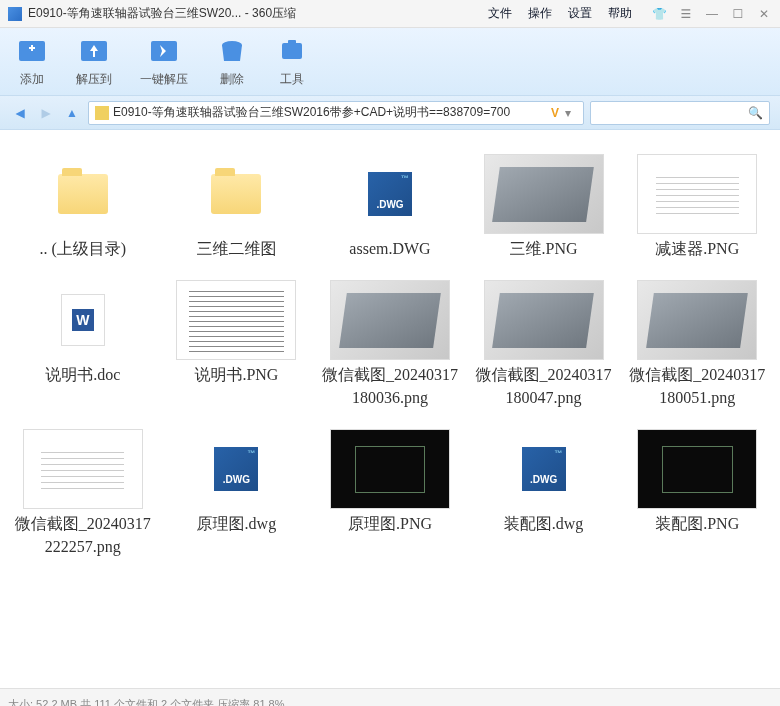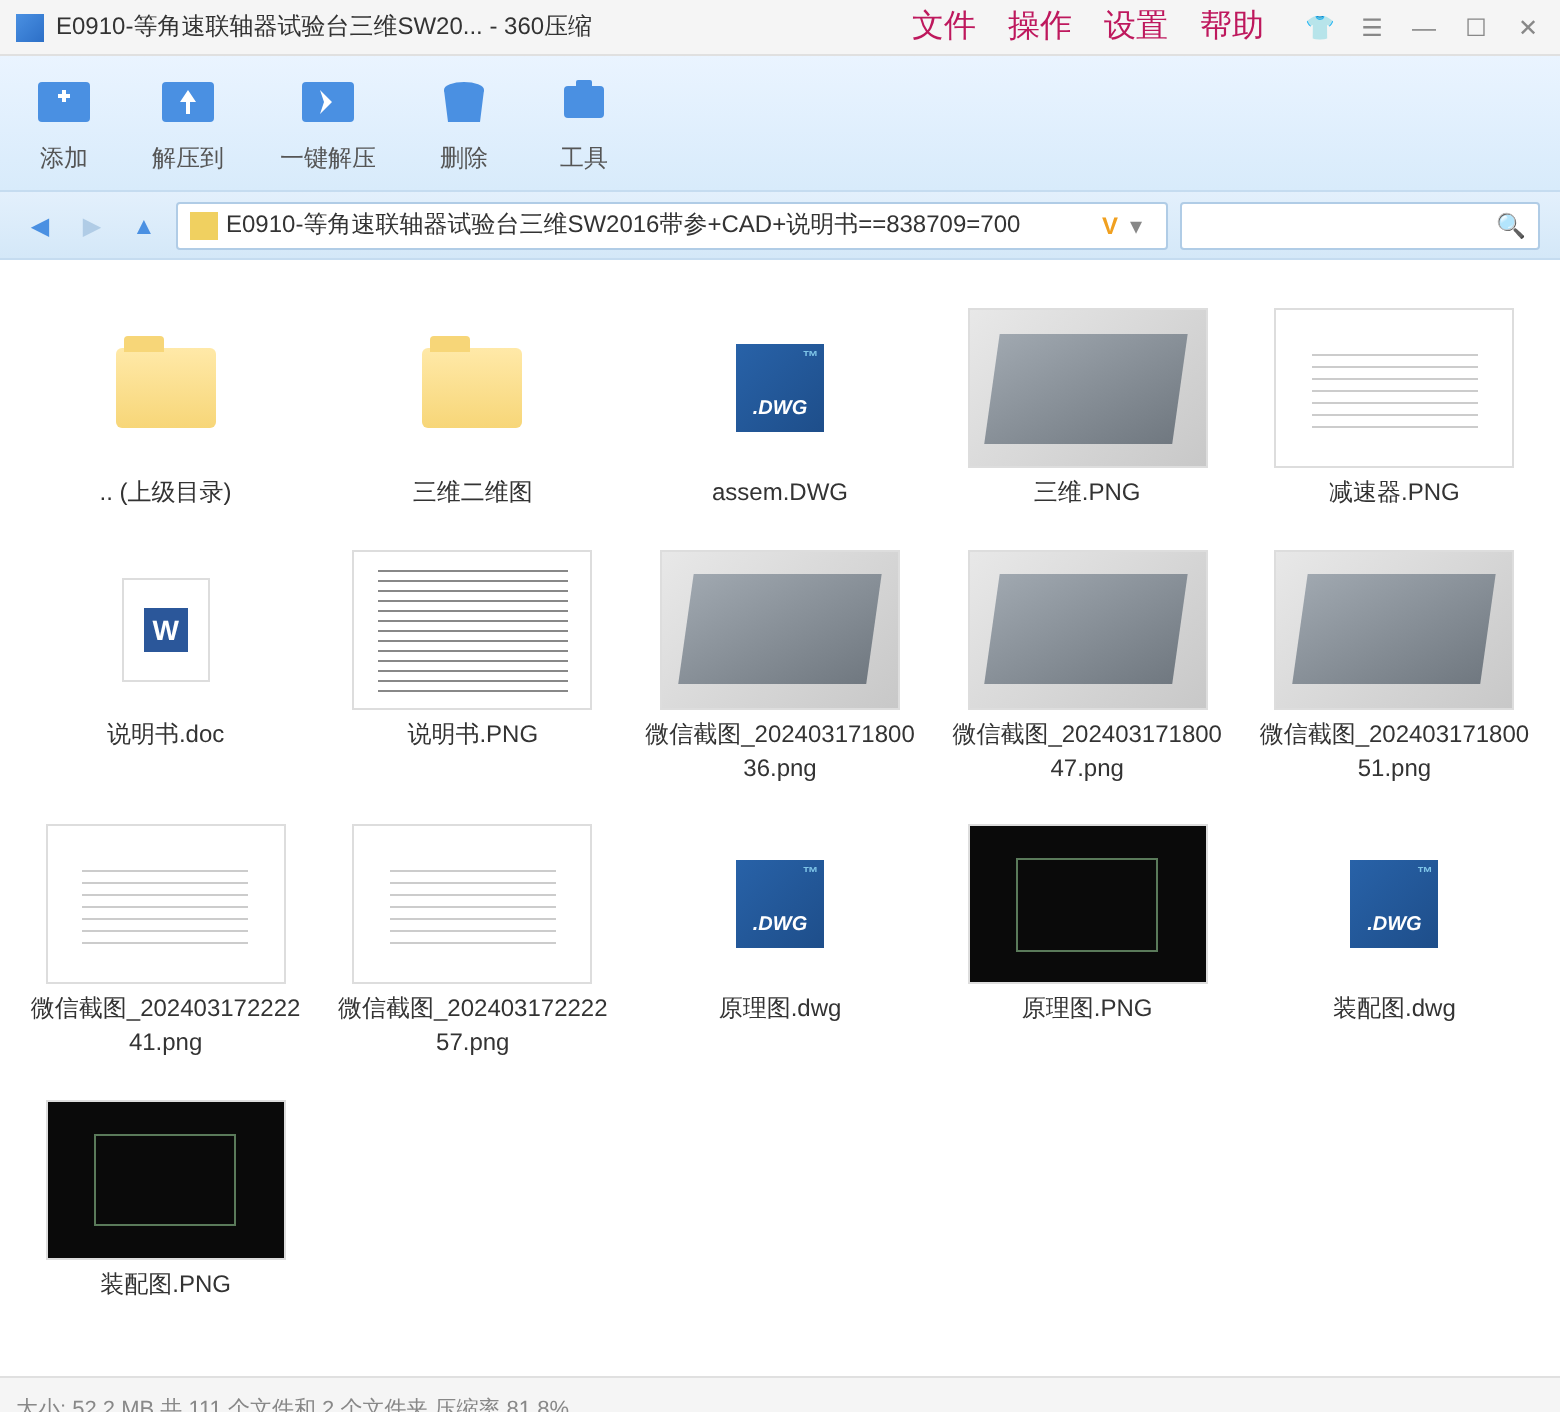--- a/index.html
+++ b/index.html
@@ -2,21 +2,21 @@
 <html><head>
   <meta charset="utf-8">
   <style>
     * { margin: 0; padding: 0; box-sizing: border-box; font-family: "Microsoft YaHei", Arial, sans-serif; }
     body { width: 780px; height: 706px; background: #fff; overflow: hidden; font-size: 12px; }
     
     .titlebar { height: 28px; background: #f5f5f5; display: flex; align-items: center; padding: 0 8px; border-bottom: 1px solid #e0e0e0; }
     .titlebar-icon { width: 14px; height: 14px; background: linear-gradient(135deg, #4a90e2, #2c6fc7); margin-right: 6px; }
     .titlebar-title { flex: 1; font-size: 12px; color: #333; }
     .titlebar-menu { display: flex; gap: 16px; margin-right: 12px; }
-    .titlebar-menu-item { color: #be185d; cursor: pointer; font-size: 16px; }
+    .titlebar-menu-item { color: #0f172a; cursor: pointer; font-size: 12px; }
     .titlebar-controls { display: flex; gap: 10px; margin-left: 8px; }
     .titlebar-ctrl { width: 16px; height: 16px; display: flex; align-items: center; justify-content: center; color: #888; cursor: pointer; }
     
     .toolbar { height: 68px; background: linear-gradient(180deg, #eaf4ff 0%, #d8ebfb 100%); display: flex; align-items: center; padding: 0 16px; border-bottom: 1px solid #c5dcf0; position: relative; }
     .toolbar-btn { display: flex; flex-direction: column; align-items: center; gap: 4px; margin-right: 28px; cursor: pointer; }
     .toolbar-icon { width: 32px; height: 32px; display: flex; align-items: center; justify-content: center; }
     .toolbar-label { font-size: 12px; color: #555; }
     .scan-badge { position: absolute; right: 16px; top: 10px; width: 48px; height: 48px; background: #fff; border-radius: 8px; display: flex; align-items: center; justify-content: center; font-size: 14px; color: #4a90e2; box-shadow: 0 2px 6px rgba(0,0,0,0.1); }
     
     .navbar { height: 34px; background: linear-gradient(180deg, #e3f0fc 0%, #d4e8f8 100%); display: flex; align-items: center; padding: 0 10px; gap: 6px; border-bottom: 1px solid #c5dcf0; }
@@ -26,26 +26,26 @@
     .path-text { flex: 1; white-space: nowrap; overflow: hidden; }
     .path-arrow { color: #f0a020; font-weight: bold; margin-left: 4px; }
     .path-down { width: 18px; color: #888; text-align: center; cursor: pointer; }
     .search-box { width: 180px; height: 24px; background: #fff; border: 1px solid #b0cce6; border-radius: 2px; display: flex; align-items: center; padding: 0 6px; }
     .search-icon { color: #4a90e2; }
     
     .content { height: 558px; background: #fff; overflow-y: auto; padding: 20px 10px 10px 10px; }
     .file-grid { display: grid; grid-template-columns: repeat(5, 1fr); gap: 12px 8px; }
     .file-item { display: flex; flex-direction: column; align-items: center; cursor: pointer; padding: 4px; }
     .file-thumb { width: 120px; height: 80px; display: flex; align-items: center; justify-content: center; margin-bottom: 4px; }
-    .file-name { font-size: 12px; color: #333; text-align: center; word-break: break-all; line-height: 1.4; max-width: 140px; }
+    .file-name { font-size: 16px; color: #333; text-align: center; word-break: break-all; line-height: 1.4; max-width: 140px; font-family: Liberation Serif, serif; }
     
     .folder-icon { width: 50px; height: 40px; background: linear-gradient(180deg, #ffe9a8 0%, #f7d678 100%); border-radius: 3px; position: relative; }
     .folder-icon::before { content: ''; position: absolute; top: -6px; left: 4px; width: 20px; height: 8px; background: #f7d678; border-radius: 2px 2px 0 0; }
     
-    .dwg-icon { width: 44px; height: 44px; background: linear-gradient(135deg, #2862a8 0%, #1e4e8a 100%); display: flex; align-items: flex-end; justify-content: center; color: #fff; font-weight: bold; font-size: 10px; padding-bottom: 6px; position: relative; font-style: italic; }
+    .dwg-icon { width: 44px; height: 44px; background: linear-gradient(135deg, #2862a8 0%, #1e4e8a 100%); display: flex; align-items: flex-end; justify-content: center; color: #fff; font-weight: bold; font-size: 10px; padding-bottom: 6px; position: relative; }
     .dwg-icon::after { content: '™'; position: absolute; top: 2px; right: 3px; font-size: 8px; color: #7ec4e8; }
     
     .doc-icon { width: 44px; height: 52px; background: #fff; border: 1px solid #ddd; display: flex; align-items: center; justify-content: center; position: relative; }
     .doc-w { width: 22px; height: 22px; background: #2b579a; color: #fff; display: flex; align-items: center; justify-content: center; font-weight: bold; font-size: 14px; }
     
     .thumb-img { width: 100%; height: 100%; background: #f0f0f0; border: 1px solid #ddd; display: flex; align-items: center; justify-content: center; color: #999; font-size: 9px; overflow: hidden; }
     .thumb-3d { background: linear-gradient(135deg, #e8e8e8, #c8c8c8); position: relative; }
     .thumb-3d::after { content: ''; position: absolute; inset: 15% 10%; background: linear-gradient(150deg, #a0a8b0 0%, #707880 100%); transform: skewX(-8deg); }
     .thumb-cad { background: #0a0a0a; position: relative; }
     .thumb-cad::after { content: ''; position: absolute; inset: 20%; border: 1px solid #5a7a5a; }
@@ -203,26 +203,20 @@
       <div class="file-item">
         <div class="file-thumb">
           <div class="thumb-img thumb-3d"></div>
         </div>
         <div class="file-name">微信截图_20240317180051.png</div>
       </div>
       <div class="file-item">
         <div class="file-thumb">
           <div class="thumb-img thumb-white"></div>
         </div>
-        <div class="file-name">微信截图_20240317222241.png</div>
-      </div>
-      <div class="file-item">
-        <div class="file-thumb">
-          <div class="thumb-img thumb-white"></div>
-        </div>
         <div class="file-name">微信截图_20240317222257.png</div>
       </div>
       <div class="file-item">
         <div class="file-thumb">
           <div class="dwg-icon">.DWG</div>
         </div>
         <div class="file-name">原理图.dwg</div>
       </div>
       <div class="file-item">
         <div class="file-thumb">

